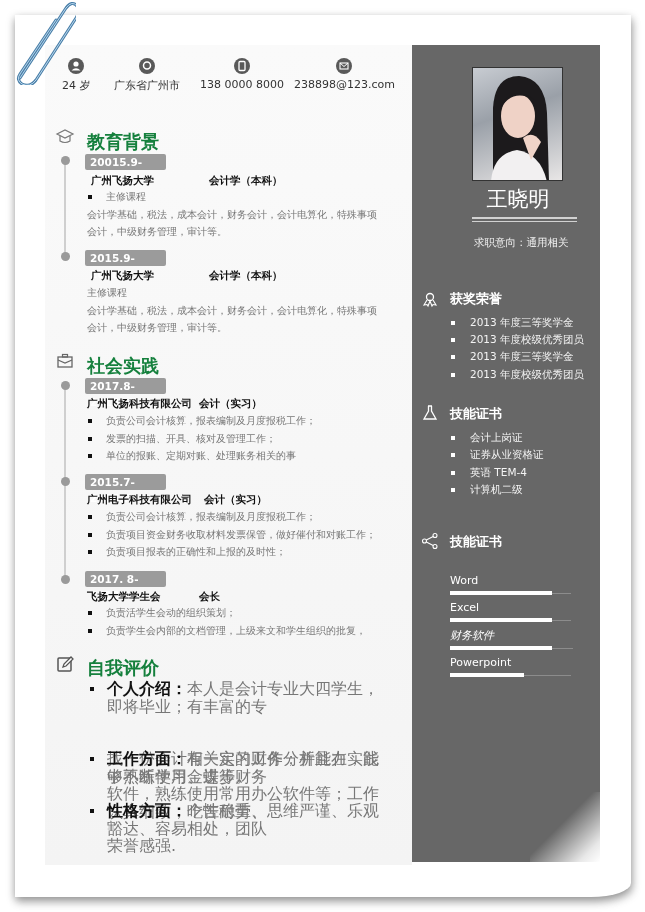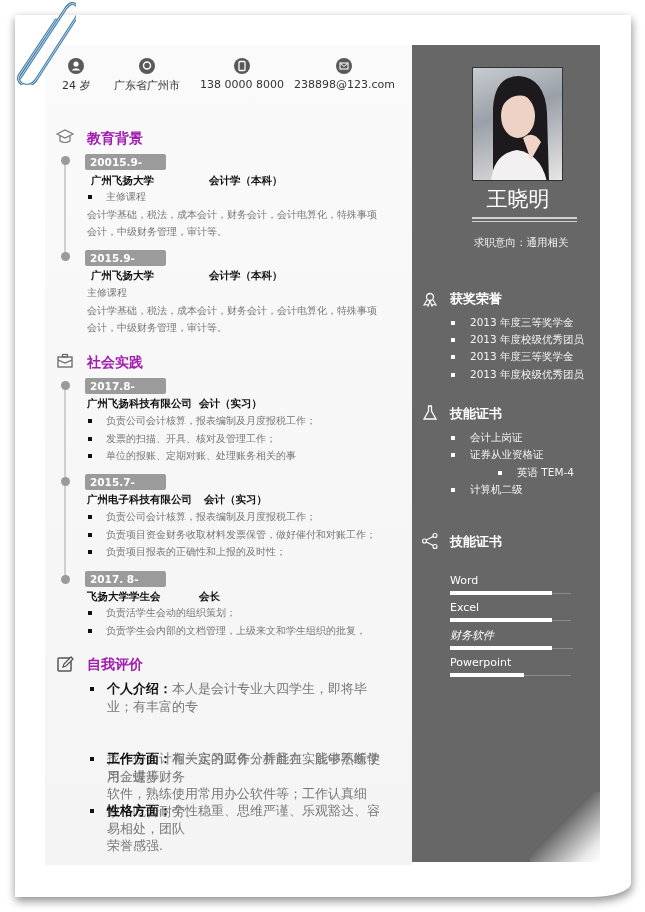--- a/index.html
+++ b/index.html
@@ -31,39 +31,39 @@
 
     
     .contact { position: absolute; top: 58px; text-align: center; font-size: 11px; color: #333; }
     .contact .ic {
       display: block; margin: 0 auto 4px; width: 16px; height: 16px; border-radius: 50%;
       background: #595959; position: relative;
     }
     .contact .ic svg { position: absolute; left: 0; top: 0; }
 
     
-    .sec-title { position: absolute; font-size: 14px; font-weight: bold; color: #a21caf; }
+    .sec-title { position: absolute; font-size: 18px; font-weight: bold; color: #15803d; }
     .sec-icon { position: absolute; width: 20px; height: 20px; }
 
     
     .tline { position: absolute; width: 2px; background: #cfcfcf; }
     .tdot { position: absolute; width: 9px; height: 9px; border-radius: 50%; background: #9a9a9a; }
     .badge {
       position: absolute; height: 16px; line-height: 16px; padding: 0 5px;
       background: #9b9b9b; color: #fff; font-size: 10.5px; font-weight: bold;
       border-radius: 2px; width: 81px;
     }
     .org { position: absolute; font-size: 10.5px; font-weight: bold; color: #111; white-space: pre; }
     .role { position: absolute; font-size: 10.5px; font-weight: bold; color: #111; }
     .txt { position: absolute; font-size: 10px; color: #777; line-height: 17.5px; }
     .bl { position: absolute; font-size: 10px; color: #777; line-height: 17.5px; }
     .bl::before {
       content: ""; position: absolute; left: -18px; top: 7px; width: 4px; height: 4px; background: #111;
     }
-    .eval { position: absolute; left: 107px; width: 278px; font-size: 13px; color: #777; line-height: 17.5px; }
+    .eval { position: absolute; left: 107px; width: 278px; font-size: 16px; color: #777; line-height: 17.5px; }
     .eval b { color: #111; }
     .eval::before {
       content: ""; position: absolute; left: -17px; top: 7px; width: 4px; height: 4px; background: #111;
     }
 
     
     .photo {
       position: absolute; left: 472px; top: 67px; width: 91px; height: 114px;
       border: 1px solid #333; overflow: hidden;
       background: linear-gradient(160deg, #c8ccd2 0%, #9aa0a8 40%, #e8e6e6 100%);
@@ -226,21 +226,21 @@
 <div class="s-item" style="top:333px;">2013 年度校级优秀团员</div>
 <div class="s-item" style="top:350px;">2013 年度三等奖学金</div>
 <div class="s-item" style="top:368px;">2013 年度校级优秀团员</div>
 
 <svg class="s-icon" style="top:404px;" viewBox="0 0 18 18">
   <path d="M7 2 L11 2 M7.5 2 L7.5 7 L3 15 L15 15 L10.5 7 L10.5 2" fill="none" stroke="#fff" stroke-width="1.3"></path>
 </svg>
 <div class="s-title" style="top:405px;">技能证书</div>
 <div class="s-item" style="top:431px;">会计上岗证</div>
 <div class="s-item" style="top:448px;">证券从业资格证</div>
-<div class="s-item" style="top:466px;margin-left:47px;">英语 TEM-4</div>
+<div class="s-item" style="top:466px;">英语 TEM-4</div>
 <div class="s-item" style="top:483px;">计算机二级</div>
 
 <svg class="s-icon" style="top:532px;" viewBox="0 0 18 18">
   <circle cx="3.5" cy="9" r="2" fill="none" stroke="#fff" stroke-width="1.1"></circle>
   <circle cx="14" cy="3.5" r="2" fill="none" stroke="#fff" stroke-width="1.1"></circle>
   <circle cx="14" cy="14.5" r="2" fill="none" stroke="#fff" stroke-width="1.1"></circle>
   <path d="M5.3 8 L12.2 4.5 M5.3 10 L12.2 13.5" stroke="#fff" stroke-width="1.1"></path>
 </svg>
 <div class="s-title" style="top:533px;">技能证书</div>
 

